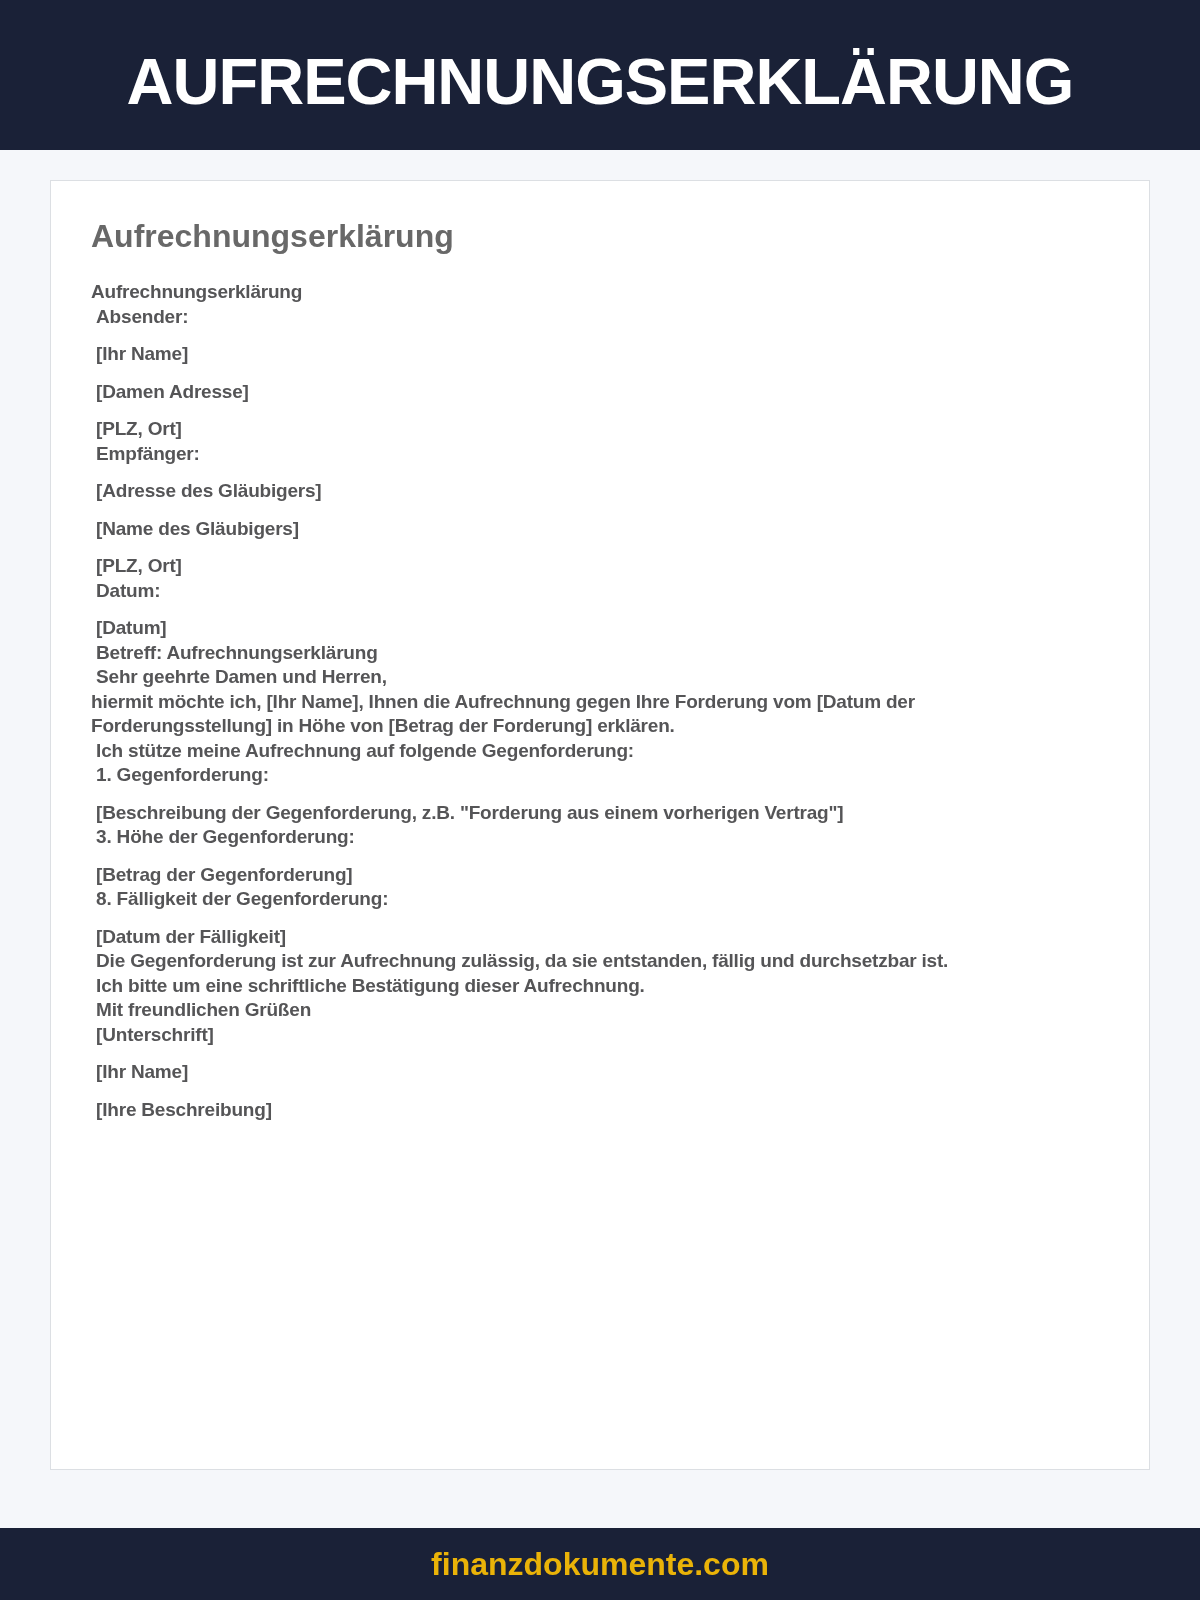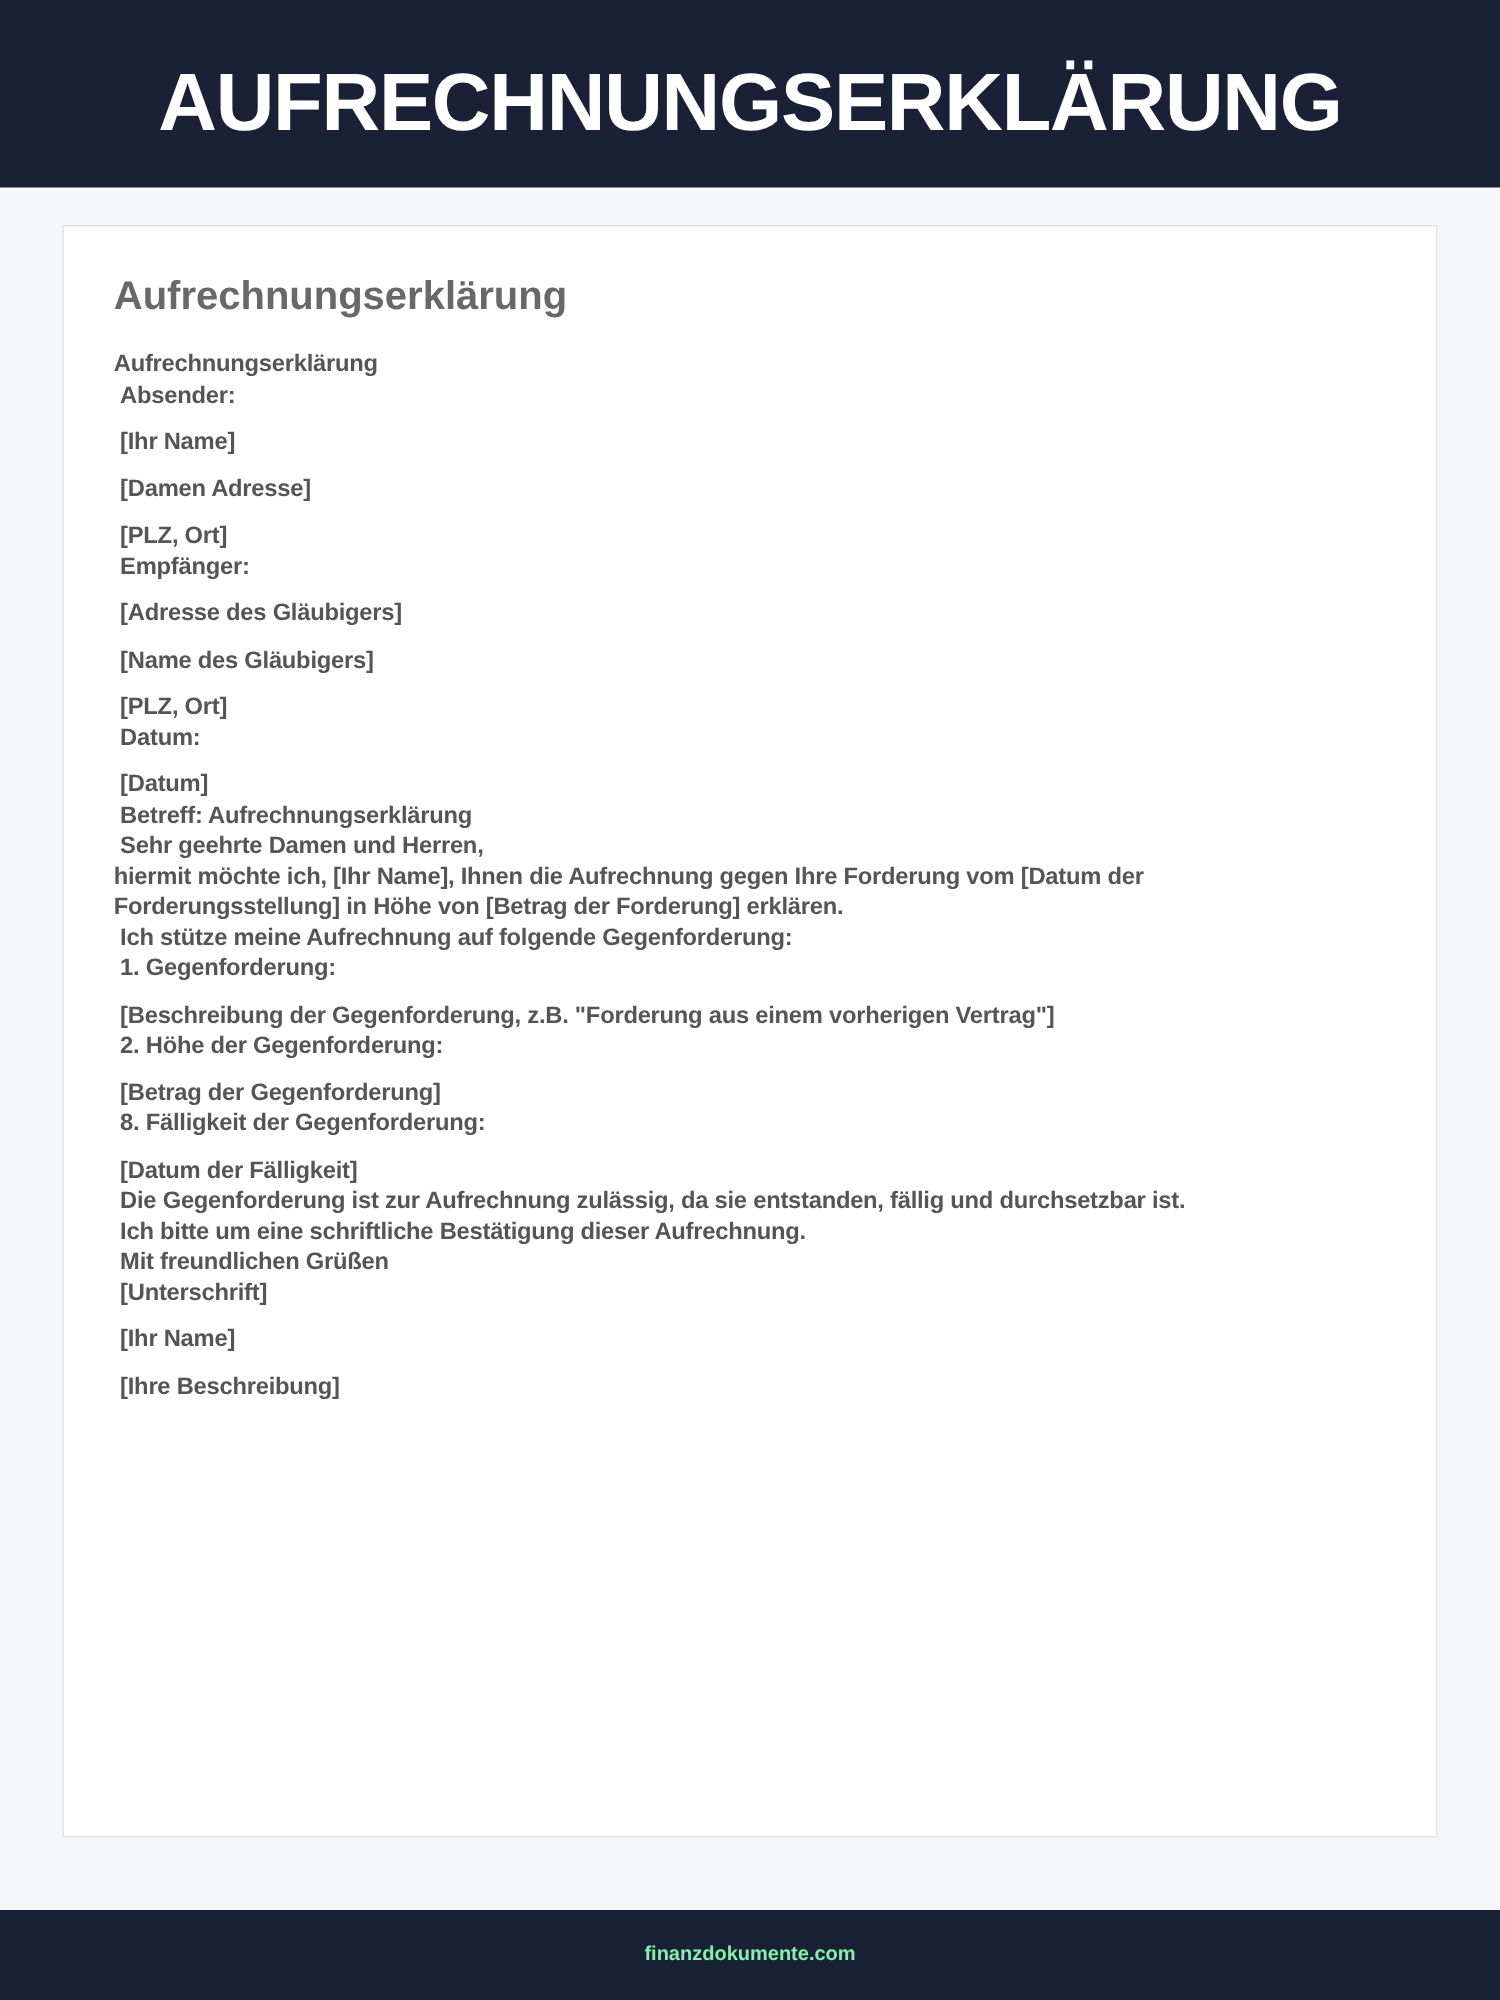--- a/index.html
+++ b/index.html
@@ -73,22 +73,22 @@
   
   .footer-band {
     height: 72px;
     flex: 0 0 72px;
     background: #1a2137;
     display: flex;
     align-items: center;
     justify-content: center;
   }
   .footer-site {
-    color: #86efac;
-    font-size: 16px;
+    color: #eab308;
+    font-size: 32px;
     font-weight: bold;
   }
 </style>
 </head>
 <body>
 
 <div class="page">
 
   <header class="header-band">
     <h1>AUFRECHNUNGSERKLÄRUNG</h1>
@@ -109,21 +109,21 @@
           <p class="doc-paragraph"> [PLZ, Ort]
  Datum:</p>
           <p class="doc-paragraph"> [Datum]
  Betreff: Aufrechnungserklärung
  Sehr geehrte Damen und Herren,
 hiermit möchte ich, [Ihr Name], Ihnen die Aufrechnung gegen Ihre Forderung vom [Datum der
 Forderungsstellung] in Höhe von [Betrag der Forderung] erklären.
  Ich stütze meine Aufrechnung auf folgende Gegenforderung:
  1. Gegenforderung:</p>
           <p class="doc-paragraph"> [Beschreibung der Gegenforderung, z.B. "Forderung aus einem vorherigen Vertrag"]
- 2. Höhe der Gegenforderung:</p>
+ 3. Höhe der Gegenforderung:</p>
           <p class="doc-paragraph"> [Betrag der Gegenforderung]
  8. Fälligkeit der Gegenforderung:</p>
           <p class="doc-paragraph"> [Datum der Fälligkeit]
  Die Gegenforderung ist zur Aufrechnung zulässig, da sie entstanden, fällig und durchsetzbar ist.
  Ich bitte um eine schriftliche Bestätigung dieser Aufrechnung.
  Mit freundlichen Grüßen
  [Unterschrift]</p>
           <p class="doc-paragraph"> [Ihr Name]</p>
           <p class="doc-paragraph"> [Ihre Beschreibung]</p>
         </div>

